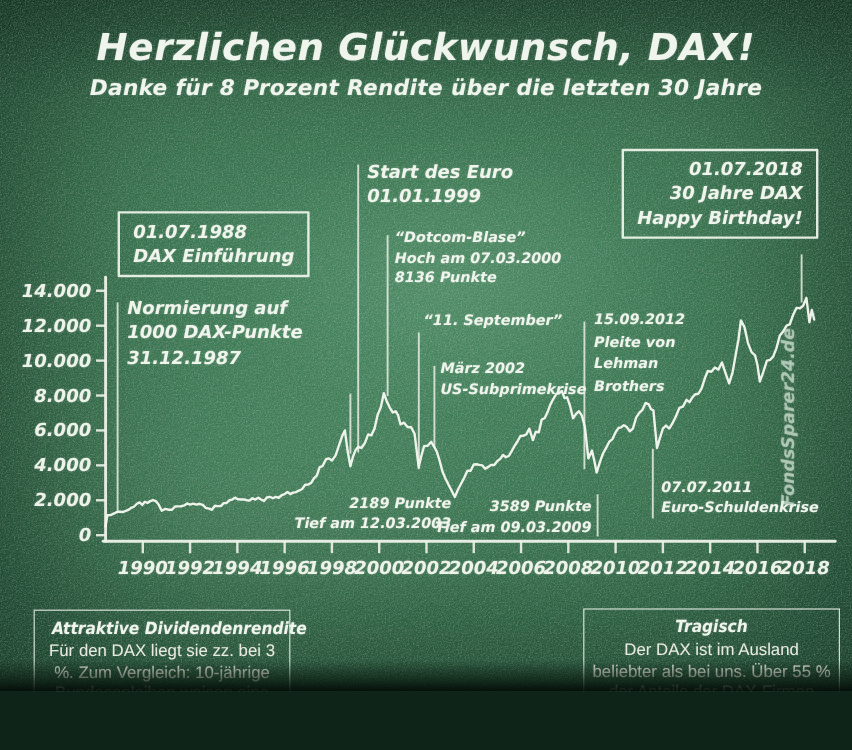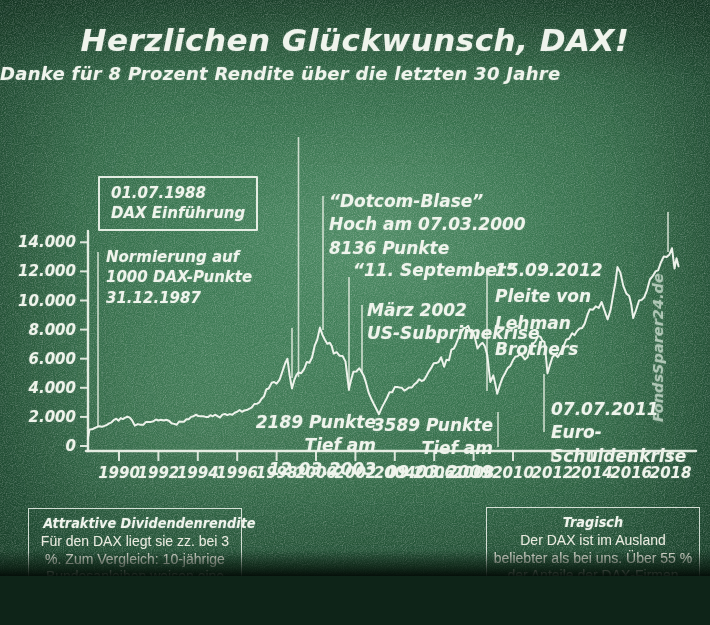--- a/index.html
+++ b/index.html
@@ -12,23 +12,23 @@
       radial-gradient(ellipse 320px 220px at 30% 72%, rgba(140,185,150,.10), rgba(140,185,150,0) 70%),
       radial-gradient(ellipse 120% 100% at 50% 45%, #41815a 0%, #38724e 38%, #2b5f41 66%, #1e4c32 88%, #173f29 100%);
     box-shadow: inset 0 0 150px 20px rgba(6,28,16,.55);
   }
   .noise-svg{position:absolute;inset:0;pointer-events:none;}
   .bottom-shade{position:absolute;left:0;right:0;bottom:0;height:26px;
     background:linear-gradient(to bottom, rgba(8,24,14,0), rgba(8,24,14,.75) 70%, rgba(3,12,7,.95));}
   .chalk{color:#eff4ec;text-shadow:0 0 2px rgba(240,248,240,.28);}
   .title{position:absolute;top:22px;left:0;width:100%;text-align:center;
     font-style:italic;font-weight:bold;font-size:31px;letter-spacing:.5px;}
-  .subtitle{position:absolute;top:63px;left:0;width:100%;
+  .subtitle{position:absolute;top:63px;left:0;width:100%;text-align:center;
     font-style:italic;font-weight:bold;font-size:18px;letter-spacing:.3px;}
-  .ann{position:absolute;font-style:italic;font-weight:bold;font-size:17px;
+  .ann{position:absolute;font-style:italic;font-weight:bold;font-size:12px;
     line-height:1.38;white-space:pre-line;}
   .ann.lg{font-size:15px;line-height:1.35;}
   .ann.tr{text-align:right;}
   .chalk-box{display:inline-block;border:2px solid rgba(241,246,238,.92);
     padding:5px 11px;border-radius:1px;}
   .ann.loose{line-height:1.55;}
   #chart-svg{position:absolute;inset:0;pointer-events:none;}
   .axis{stroke:#eef3ea;stroke-width:2.4;fill:none;opacity:.95;stroke-linecap:round;}
   .tick{stroke:#eef3ea;stroke-width:2;opacity:.9;}
   .callout{stroke:#e7efe3;stroke-width:1.6;opacity:.85;}
@@ -120,23 +120,28 @@
       <line x1="544" y1="374" x2="544" y2="432" class="callout"></line>
       <line x1="668" y1="212" x2="668" y2="252" class="callout"></line>
       <path d="M87.9,438.7L89.5,429.4L92.1,429.3L94.7,428.0L97.3,426.8L99.7,426.3L102.1,426.7L104.4,425.9L106.8,424.9L109.2,423.3L111.6,422.3L114.1,419.8L116.3,418.7L118.5,420.8L120.7,418.1L122.9,419.1L125.2,417.6L127.5,416.7L129.8,417.6L132.3,420.7L134.8,425.6L137.7,424.1L140.7,424.8L143.3,424.8L145.9,422.1L148.6,422.0L151.0,421.9L153.5,421.2L155.9,419.5L158.4,420.5L161.0,419.7L163.7,420.5L166.3,419.8L168.9,420.7L171.5,423.2L174.2,423.9L176.6,424.8L179.1,421.5L181.5,421.8L184.0,421.8L186.4,419.3L188.7,419.2L191.1,416.9L193.5,416.3L195.8,414.7L198.3,416.0L200.8,416.3L203.2,416.2L205.7,416.9L208.0,417.1L210.4,415.2L212.8,416.3L215.1,414.7L217.5,416.2L220.0,417.5L222.4,414.6L224.9,414.0L227.3,415.2L229.8,414.1L232.3,414.8L234.7,412.7L237.2,411.8L239.6,410.0L241.9,411.8L244.3,410.5L246.7,410.1L249.0,408.8L251.6,407.7L254.3,404.0L256.9,403.8L259.3,402.4L261.6,398.7L264.0,396.4L266.4,389.3L268.7,388.5L271.7,382.7L274.1,382.0L276.6,383.7L279.6,379.7L282.5,371.1L285.0,363.8L287.4,358.7L289.7,375.9L292.0,388.5L294.1,380.7L296.2,375.3L298.3,372.5L301.2,373.3L304.2,368.9L306.8,362.0L309.4,362.8L312.1,357.2L314.7,345.7L317.3,339.5L319.9,327.6L322.4,334.7L324.9,339.8L327.3,343.7L329.8,342.7L331.8,346.2L333.7,353.6L336.7,352.2L339.6,355.8L342.6,356.0L345.5,361.6L348.9,389.3L351.2,379.6L353.4,371.8L356.4,371.5L359.3,368.2L361.6,372.0L363.9,376.1L366.2,383.4L368.7,392.9L371.2,398.7L373.8,404.0L376.4,409.0L379.0,414.2L381.7,407.9L384.3,402.9L386.9,398.0L389.5,392.2L392.2,392.3L394.8,387.1L397.2,386.9L399.5,387.4L401.9,387.8L404.3,390.6L406.6,389.3L409.2,387.4L411.9,387.5L414.5,384.2L416.9,382.4L419.2,379.2L421.6,381.0L424.0,380.0L426.3,376.2L428.8,371.6L431.2,367.9L433.7,363.3L436.2,363.1L438.6,362.0L441.1,357.2L444.1,366.7L446.5,359.7L449.0,360.2L451.4,349.7L453.9,348.5L456.4,343.2L458.8,336.8L461.3,332.1L463.8,328.1L466.0,327.7L468.2,325.8L470.4,331.8L472.6,331.1L475.1,338.4L477.5,348.5L480.0,345.0L482.5,342.7L484.9,346.4L487.4,355.8L490.3,382.0L493.3,375.4L495.3,384.1L497.2,393.8L499.9,385.1L502.5,377.9L505.1,373.3L507.7,368.1L510.4,365.9L513.0,360.2L515.3,356.7L517.6,356.2L519.9,354.3L522.4,355.9L524.8,359.4L527.4,357.2L530.1,348.1L532.7,344.1L535.3,341.6L538.0,335.8L540.6,336.9L542.5,341.0L544.5,342.0L547.5,373.3L549.9,365.1L552.4,357.2L555.0,354.6L557.7,357.1L560.3,352.9L563.2,347.1L566.2,339.8L569.1,338.8L572.1,333.2L574.6,335.1L577.0,331.1L579.5,328.5L582.0,328.1L584.6,323.9L587.2,315.7L589.8,309.2L592.8,309.8L595.7,306.3L598.7,308.0L601.6,302.0L604.6,310.9L607.6,319.4L610.5,310.3L613.5,293.2L615.4,282.9L617.4,267.0L620.4,272.6L623.3,285.9L626.3,293.4L629.2,296.1L631.2,304.2L633.2,318.0L636.1,309.9L639.1,300.5L641.7,299.9L644.3,297.2L647.0,290.3L649.9,279.5L652.9,275.8L655.5,271.4L658.1,270.4L660.8,262.7L663.7,256.6L666.7,256.9L669.3,254.8L672.0,248.2L674.5,268.5L676.5,258.3L678.5,266.3" class="curve"></path>
     </svg>
 
   <div class="ann lg chalk-box" style="left:98px;top:176px;">01.07.1988
 DAX Einführung</div>
   <div class="ann lg" style="left:106px;top:247px;">Normierung auf
 1000 DAX-Punkte
 31.12.1987</div>
+  <div class="ann lg" style="left:306px;top:133px;">Start des Euro
+01.01.1999</div>
   <div class="ann" style="left:329px;top:190px;">“Dotcom-Blase”
 Hoch am 07.03.2000
 8136 Punkte</div>
+  <div class="ann lg tr chalk-box" style="right:28px;top:124px;">01.07.2018
+30 Jahre DAX
+Happy Birthday!</div>
   <div class="ann" style="left:353px;top:259px;">“11. September”</div>
   <div class="ann" style="left:367px;top:299px;">März 2002
 US-Subprimekrise</div>
   <div class="ann loose" style="left:495px;top:257px;">15.09.2012
 Pleite von
 Lehman
 Brothers</div>
   <div class="ann tr" style="right:334px;top:411px;width:160px;">2189 Punkte
 Tief am 12.03.2003</div>
   <div class="ann tr" style="right:217px;top:414px;width:160px;">3589 Punkte

